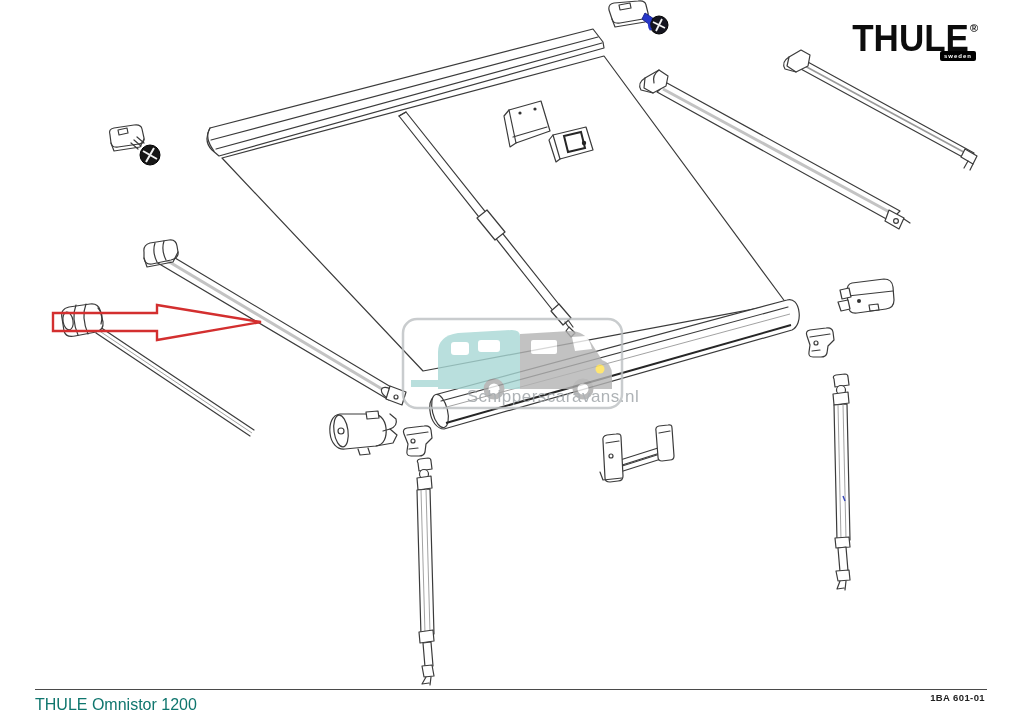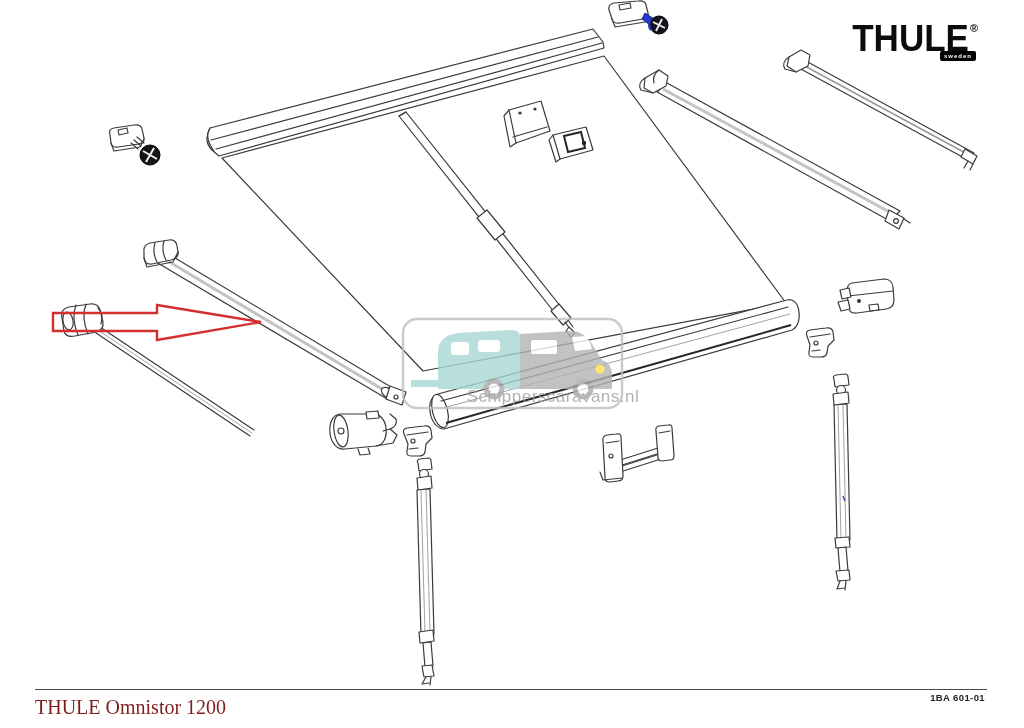--- a/index.html
+++ b/index.html
@@ -16,21 +16,21 @@
   
   .logo{position:absolute;top:20px;right:46px;text-align:right;line-height:1;}
   .logo .word{font-weight:900;font-size:35px;letter-spacing:0px;color:#0c0c0c;
               transform:scaleY(1.04);display:inline-block;}
   .logo sup{font-size:11px;font-weight:700;color:#0c0c0c;vertical-align:18px;margin-left:1px;}
   .logo .badge{display:block;margin:-4px 2px 0 auto;width:36px;height:10px;background:#000;
                color:#fff;font-size:6px;font-weight:700;letter-spacing:1px;text-align:center;
                line-height:10px;border-radius:2px;text-transform:lowercase;}
   
   .footer-rule{position:absolute;left:35px;right:37px;top:689px;border-top:1.5px solid #4a4a4a;}
-  .footer-model{position:absolute;left:35px;top:696px;font-size:20px;color:#7f1d1d;font-family:Liberation Serif, serif;}
+  .footer-model{position:absolute;left:35px;top:696px;font-size:16px;color:#0f766e;}
   .footer-number{position:absolute;right:39px;top:692px;font-size:9.5px;font-weight:700;
                  color:#222;letter-spacing:.4px;text-align:center;}
   
 </style>
 </head>
 <body>
 
 <div class="stage">
 
   <svg width="1024" height="728" viewBox="0 0 1024 728">

